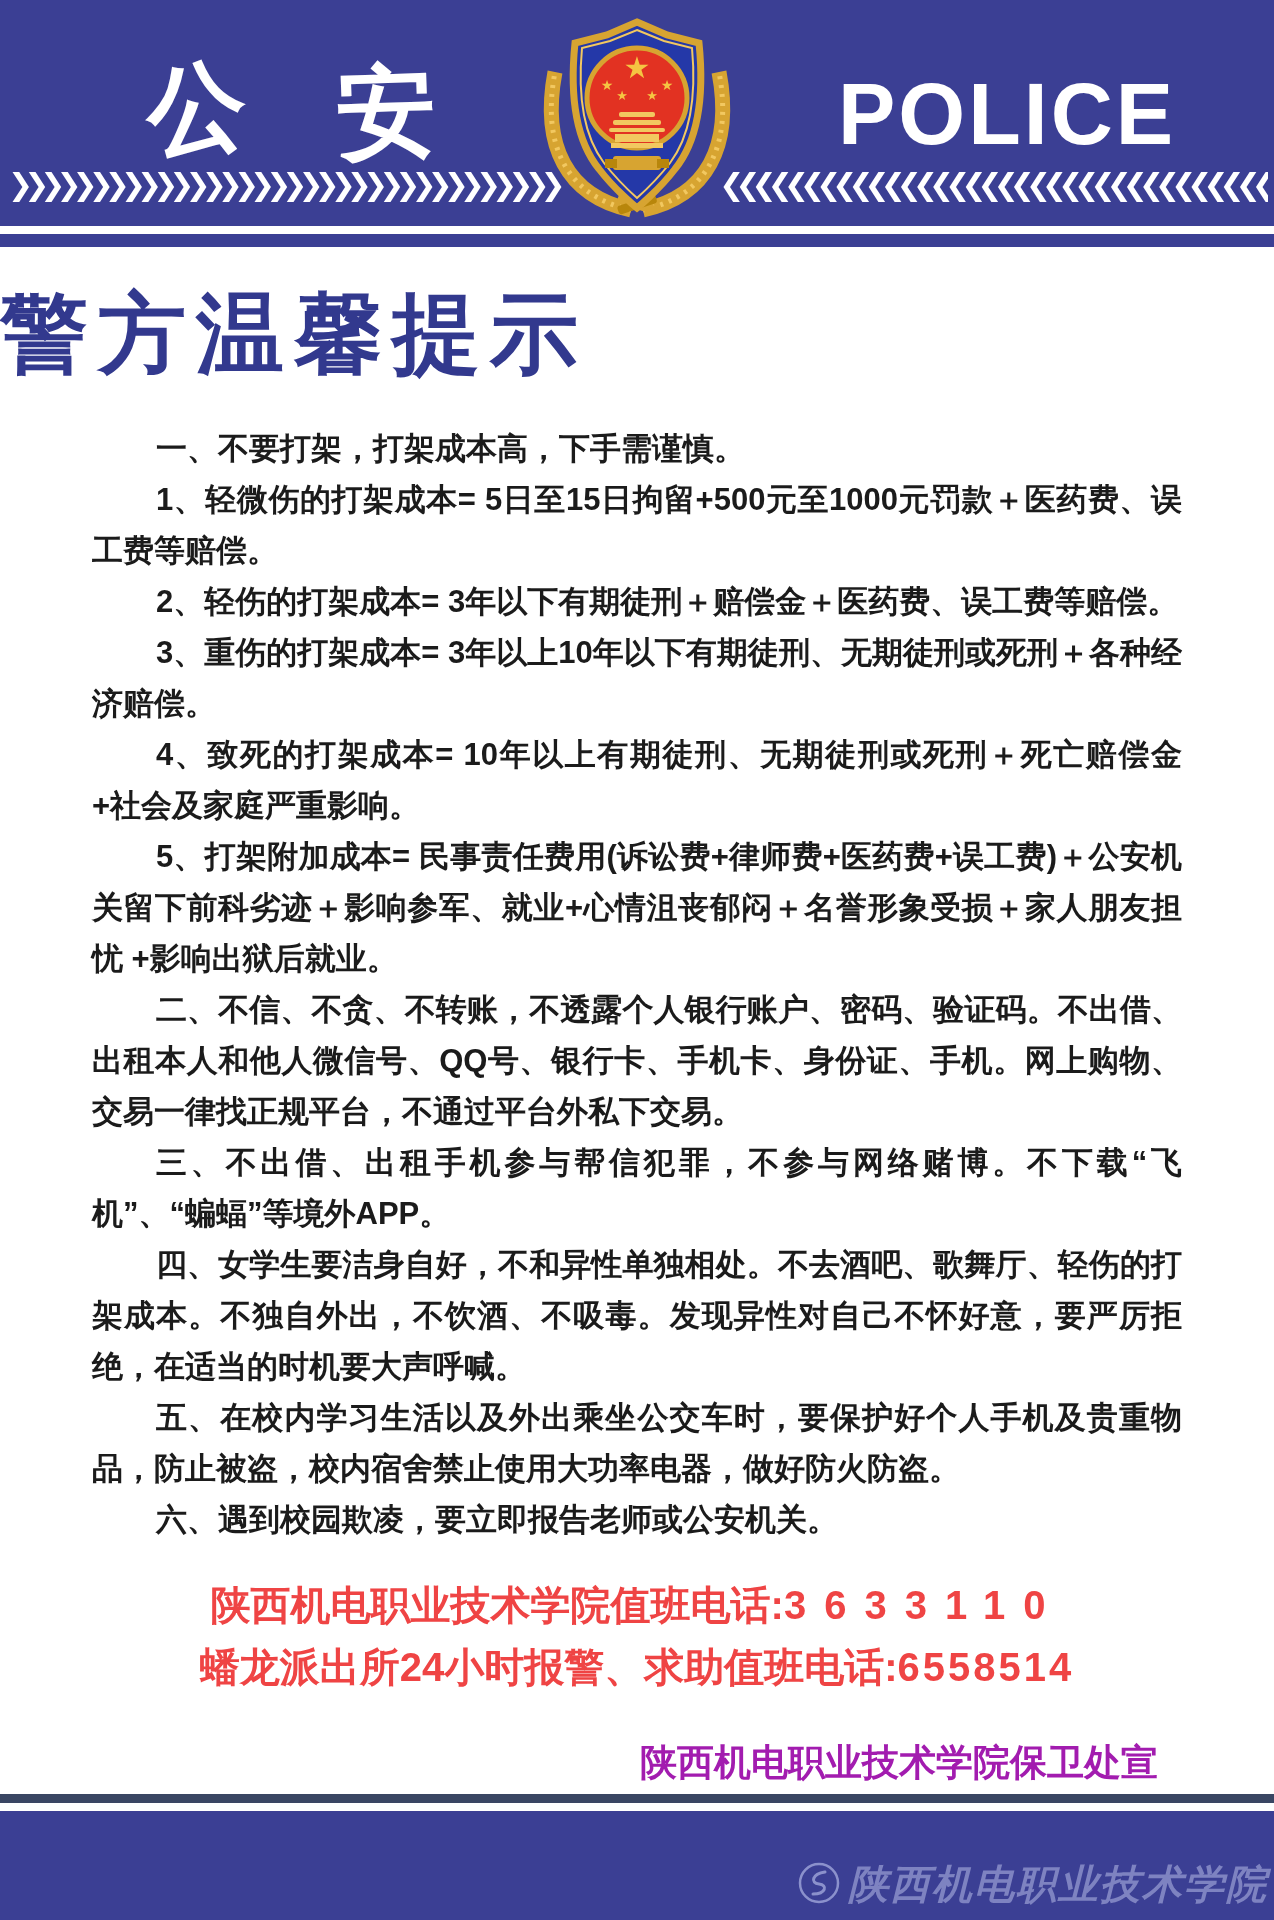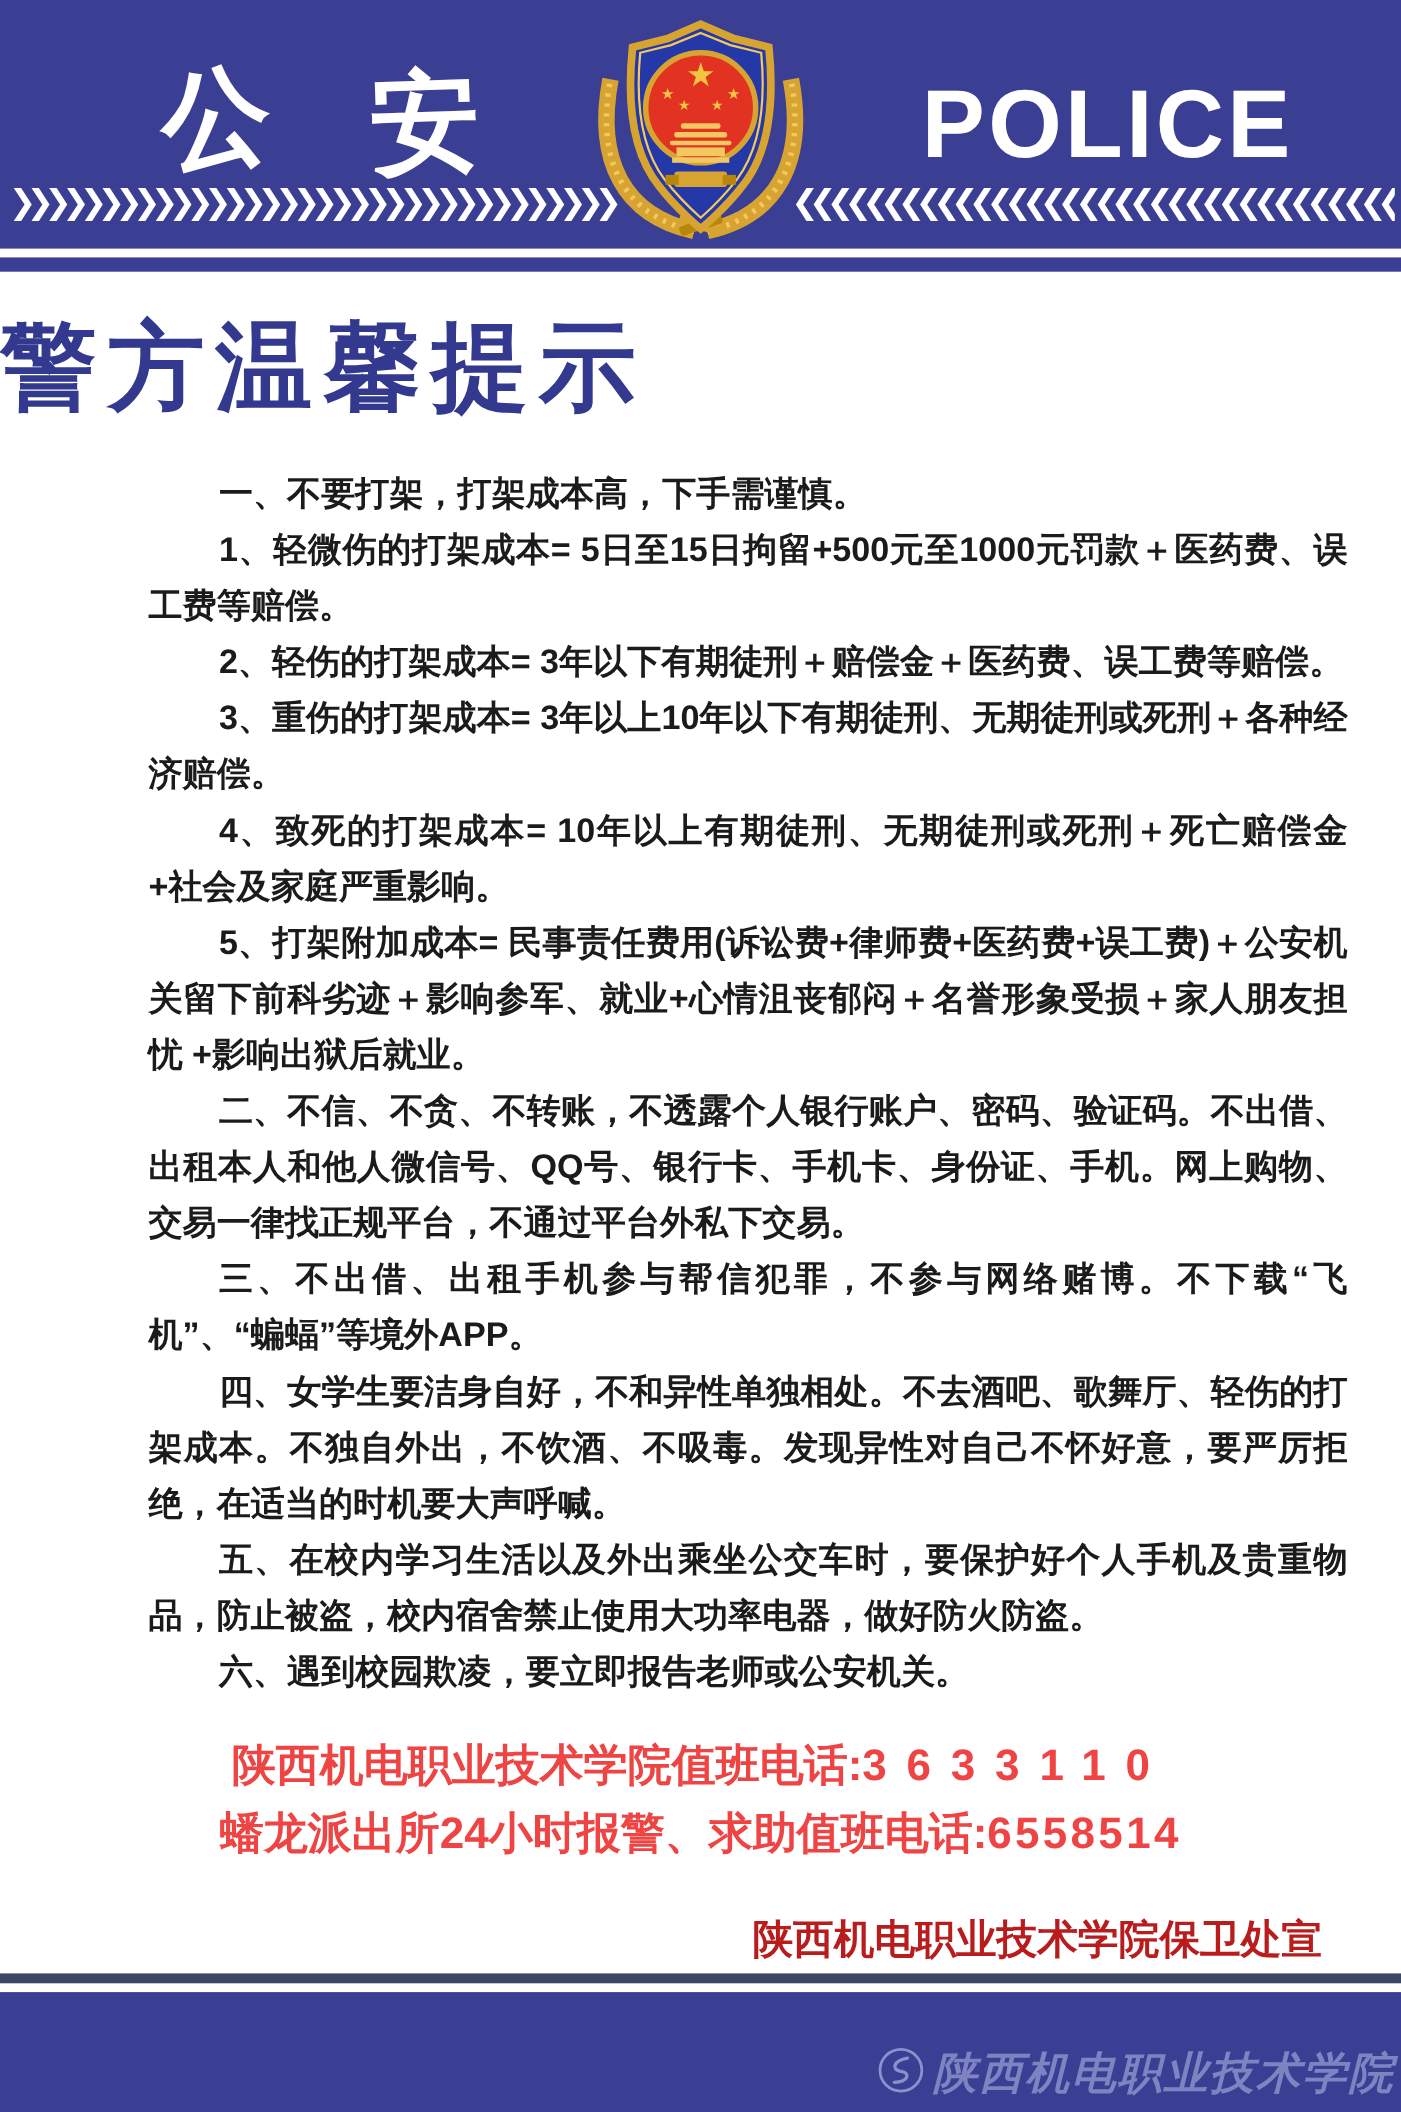--- a/index.html
+++ b/index.html
@@ -31,34 +31,34 @@
   .arrows.right{left:656px;width:612px;text-align:right;}
   .stripe-header{position:absolute;left:0;top:234px;width:1274px;height:13px;background:var(--band-blue);}
   
   .page-title{
     position:absolute;left:0;top:290px;width:1274px;
     color:var(--title-blue);font-weight:bold;font-size:88px;letter-spacing:10px;line-height:1;
   }
   
   .notice-body{
     position:absolute;left:92px;top:423px;width:1090px;
-    color:var(--text-black);font-size:31px;line-height:51px;text-align:justify;margin-left:43px;
+    color:var(--text-black);font-size:31px;line-height:51px;text-align:justify;
   }
   .notice-body p{margin:0;text-indent:64px;font-weight:600;}
   
   .contact-block{
     position:absolute;left:0;top:1574px;width:1274px;text-align:center;
     color:#ef4444;font-weight:bold;font-size:40px;line-height:62px;
   }
   .contact-number.wide{letter-spacing:18px;}
   .contact-number.narrow{letter-spacing:3px;}
   
   .attribution{
-    position:absolute;left:0;top:1738px;width:1274px;padding-right:72px;text-align:right;
-    color:#b91c1c;font-size:37px;font-weight:600;
+    position:absolute;left:0;top:1738px;width:1274px;padding-right:116px;text-align:right;
+    color:#a21caf;font-size:37px;font-weight:600;
   }
   
   .stripe-footer{position:absolute;left:0;top:1794px;width:1274px;height:9px;background:var(--stripe-dark);}
   .band-bottom{position:absolute;left:0;top:1811px;width:1274px;height:109px;background:var(--band-blue);}
   .watermark{
     position:absolute;right:6px;bottom:8px;display:flex;align-items:center;gap:6px;
     color:var(--watermark-blue);opacity:0.85;
   }
   .watermark-text{
     font-family:"DejaVu Serif","Liberation Serif",serif;font-style:italic;font-weight:bold;

